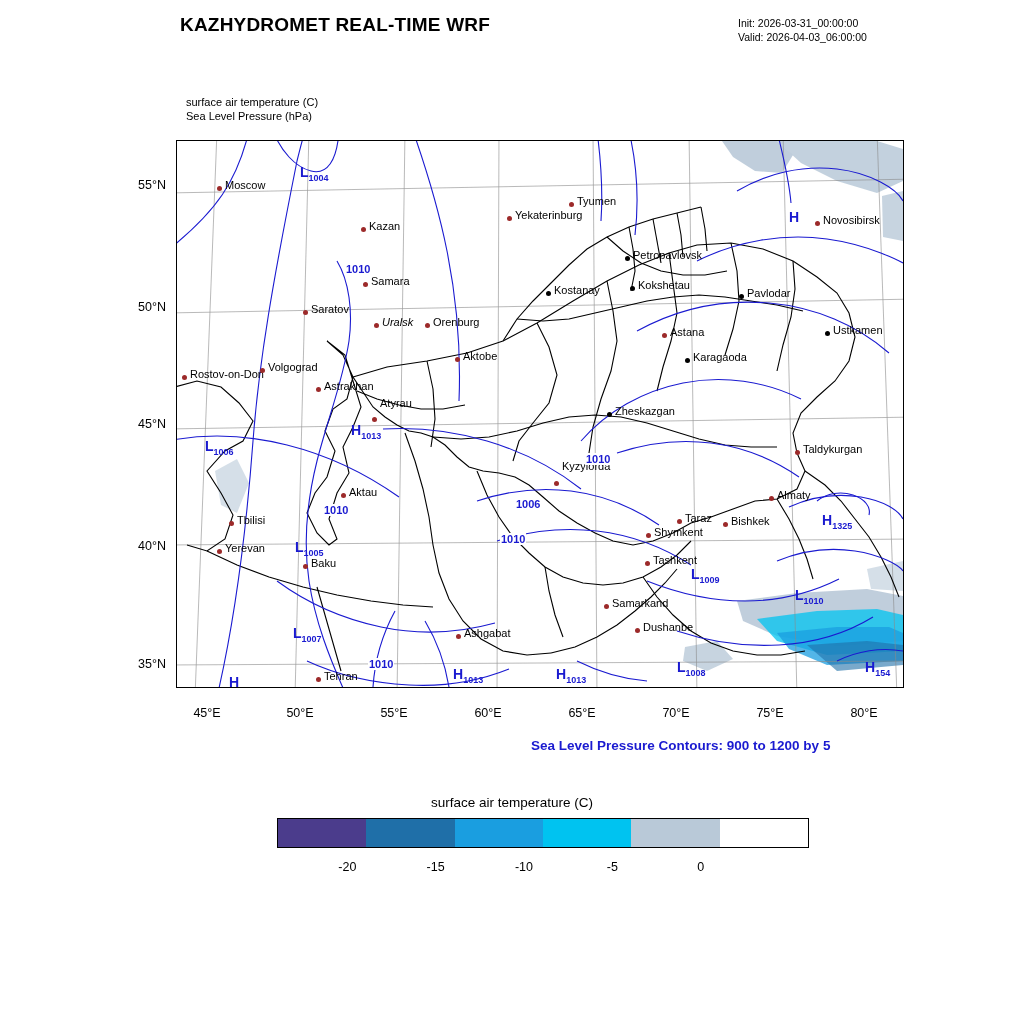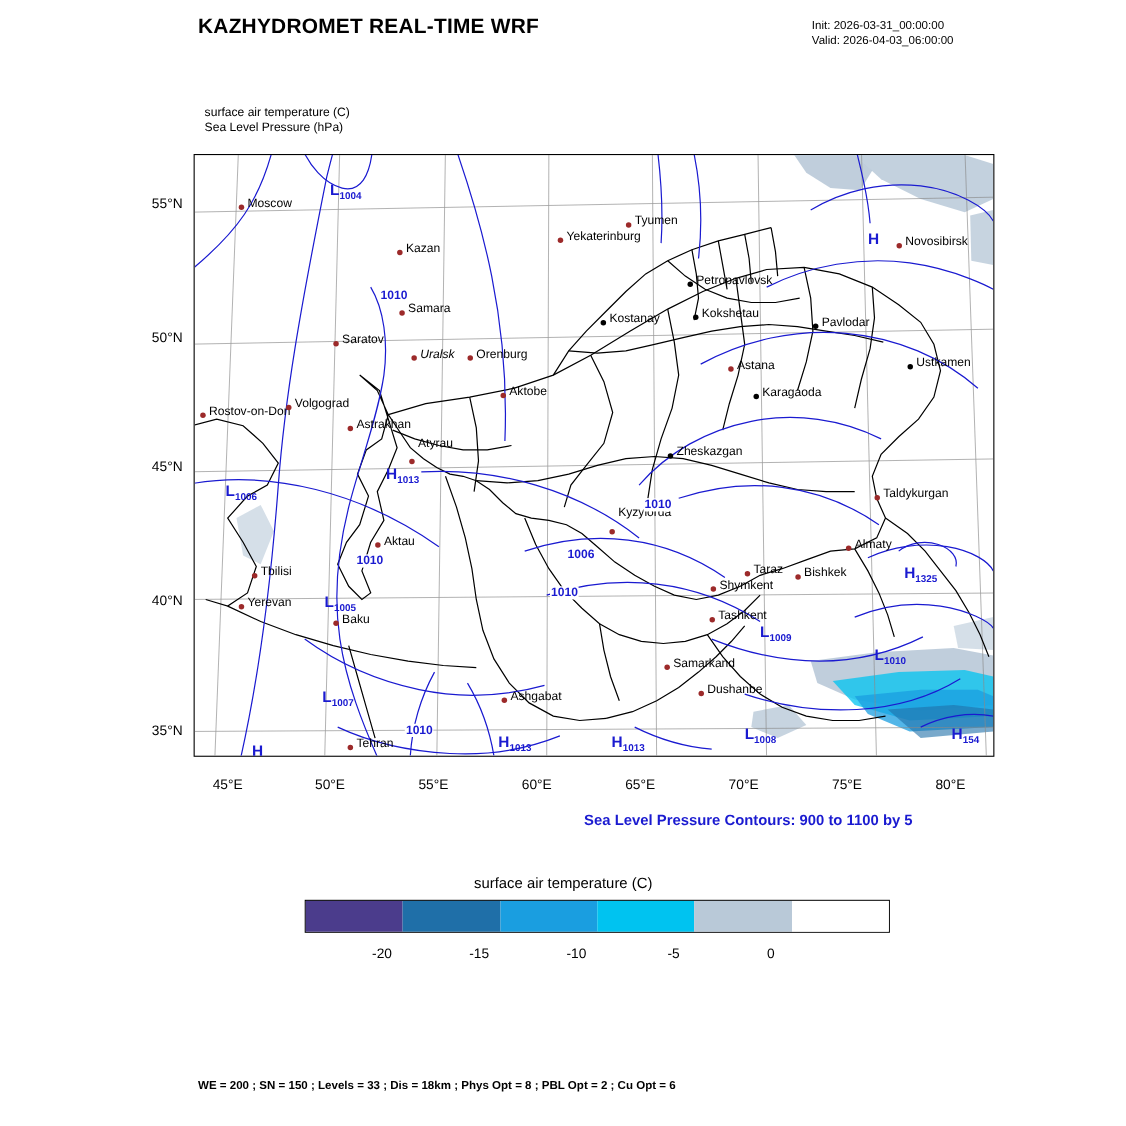--- a/index.html
+++ b/index.html
@@ -354,34 +354,33 @@
 
 <div class="abs lon-label" style="left:177px;top:706px">45°E</div>
 <div class="abs lon-label" style="left:270px;top:706px">50°E</div>
 <div class="abs lon-label" style="left:364px;top:706px">55°E</div>
 <div class="abs lon-label" style="left:458px;top:706px">60°E</div>
 <div class="abs lon-label" style="left:552px;top:706px">65°E</div>
 <div class="abs lon-label" style="left:646px;top:706px">70°E</div>
 <div class="abs lon-label" style="left:740px;top:706px">75°E</div>
 <div class="abs lon-label" style="left:834px;top:706px">80°E</div>
 
-<div class="abs" id="contour-caption">Sea Level Pressure Contours: 900 to 1100 by 5</div>
+<div class="abs" id="contour-caption">Sea Level Pressure Contours: 900 to 1200 by 5</div>
 
 <div class="abs" id="cbar-title">surface air temperature  (C)</div>
 <div class="abs" id="cbar">
     <div style="background: rgb(75, 60, 140); width: 88.3333px;"></div>
     <div style="background: rgb(31, 111, 168); width: 88.3333px;"></div>
     <div style="background: rgb(26, 158, 224); width: 88.3333px;"></div>
     <div style="background: rgb(0, 195, 240); width: 88.3333px;"></div>
     <div style="background: rgb(185, 201, 216); width: 88.3333px;"></div>
     <div style="background: rgb(255, 255, 255); width: 88.3333px;"></div>
   </div>
 <div class="abs" id="cbar-ticks">
     <div class="cbar-tick" style="left: 63.3333px;">-20</div>
     <div class="cbar-tick" style="left: 151.667px;">-15</div>
     <div class="cbar-tick" style="left: 240px;">-10</div>
     <div class="cbar-tick" style="left: 328.333px;">-5</div>
     <div class="cbar-tick" style="left: 416.667px;">0</div>
   </div>
 
 <div class="abs" id="footer">
-  <div>WE = 200 ; SN = 150 ; Levels = 33 ; Dis = 18km ; Phys Opt = 8 ; PBL Opt = 2 ; Cu Opt = 6</div>
 </div>
 
 </body></html>

